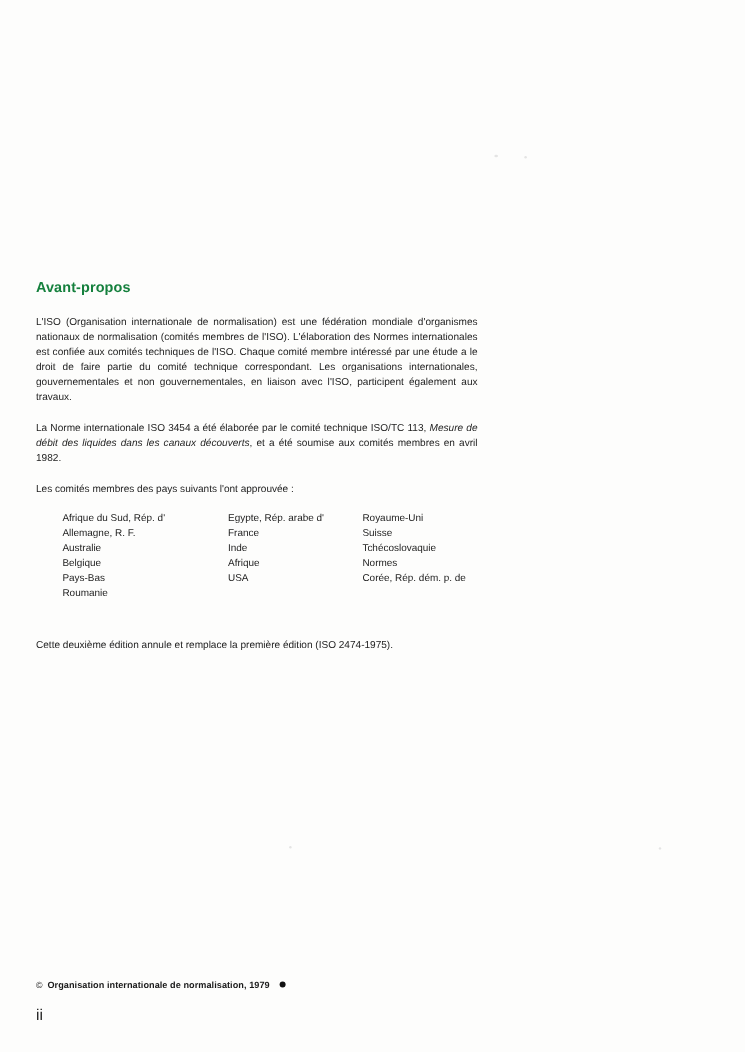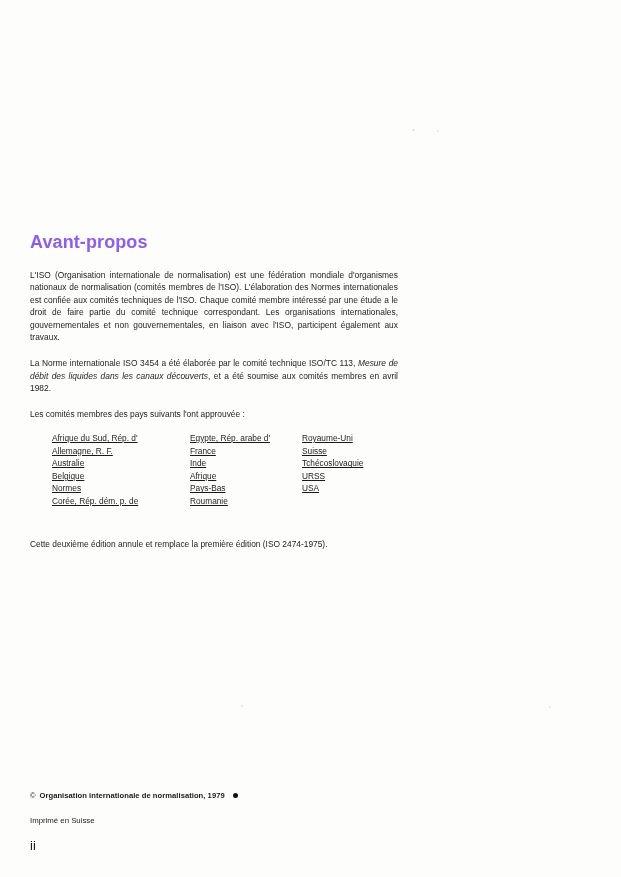--- a/index.html
+++ b/index.html
@@ -16,25 +16,25 @@
     font-family: "Liberation Sans", sans-serif;
     color: #1a1a1a;
   }
   .content {
     position: absolute;
     left: 30px;
     top: 232px;
     width: 560px;
   }
   .doc-title {
-    font-size: 18px;
+    font-size: 12px;
     font-weight: bold;
     letter-spacing: 0.1px;
     margin: 0 0 16px 0;
-    color: #8b5cf6;
+    color: #15803d;
   }
   .para {
     font-size: 8.4px;
     line-height: 12.4px;
     text-align: justify;
     width: 368px;
     margin: 0 0 14px 0;
     color: #1d1d1d;
     letter-spacing: 0.02px;
   }
@@ -50,21 +50,20 @@
     margin: 0 0 12px 0;
     color: #1d1d1d;
   }
   .countries {
     margin: 0 0 0 22px;
     padding: 0;
     display: grid;
     grid-template-columns: 138px 112px auto;
     column-gap: 0px;
     row-gap: 0px;
-    text-decoration: underline;
   }
   .country {
     font-size: 8.3px;
     line-height: 12.6px;
     color: #1d1d1d;
     white-space: nowrap;
   }
   .spacer-sm { height: 14px; }
   .spacer-md { height: 16px; }
   .footer {
@@ -143,21 +142,20 @@
       <div class="country">Allemagne, R. F.</div>
       <div class="country">France</div>
       <div class="country">Suisse</div>
 
       <div class="country">Australie</div>
       <div class="country">Inde</div>
       <div class="country">Tchécoslovaquie</div>
 
       <div class="country">Belgique</div>
       <div class="country">Afrique</div>
-      <div class="country">URSS</div>
 
       <div class="country">Normes</div>
       <div class="country">Pays-Bas</div>
       <div class="country">USA</div>
 
       <div class="country">Corée, Rép. dém. p. de</div>
       <div class="country">Roumanie</div>
       <div class="country"></div>
     </div>
 
@@ -169,18 +167,17 @@
     <p class="intro-line">Cette deuxième édition annule et remplace la première édition (ISO 2474-1975).</p>
 
   </div>
 
   <div class="footer">
     <div class="copyright">
       <span class="csym">©</span>
       <span>Organisation internationale de normalisation, 1979</span>
       <span class="dot"></span>
     </div>
-    <div class="printed">Imprimé en Suisse</div>
   </div>
 
   <div class="page-number">ii</div>
 
 </div>
 
 </body></html>

